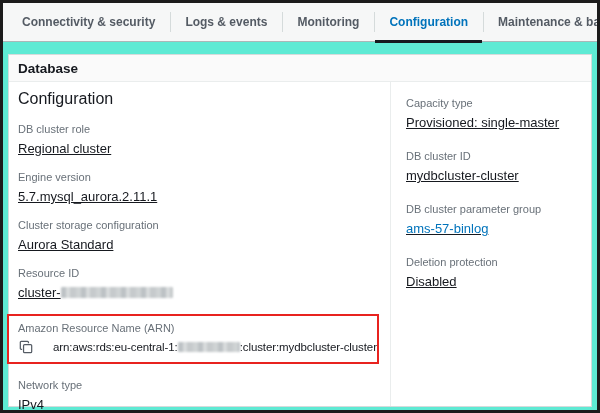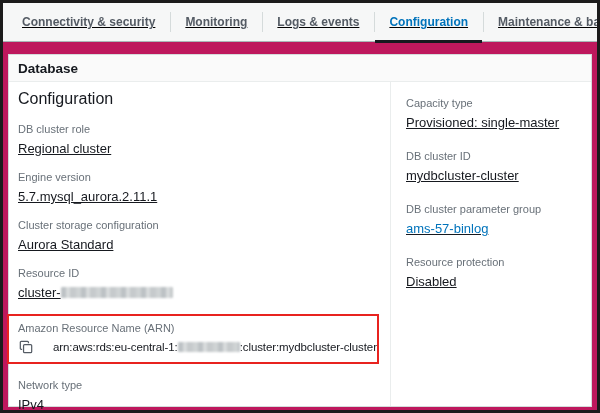--- a/index.html
+++ b/index.html
@@ -15,21 +15,20 @@
   }
 
   
   .tabbar {
     display:flex; align-items:stretch;
     height:39px;
     background:#f6f7f7;
     border-bottom:1px solid #aab7b8;
     padding-left:4px;
     position:relative;
-    text-decoration:underline;
   }
   .tab {
     position:relative;
     padding:0 15px;
     font-size:12px; font-weight:bold;
     color:#545b64;
     line-height:39px;
     white-space:nowrap;
     cursor:pointer;
   }
@@ -37,21 +36,21 @@
     content:""; position:absolute; left:0; top:9px; bottom:9px;
     width:1px; background:#d5dbdb;
   }
   .tab.active { color:#0073bb; }
   .tab.active::after {
     content:""; position:absolute; left:1px; right:1px; bottom:-2px;
     height:3px; background:#16191f;
   }
 
   
-  .content { height:370px; padding:12px 5px 5px 5px; background:#be185d; }
+  .content { height:370px; padding:12px 5px 5px 5px; background:#5eead4; }
   .panel {
     background:#ffffff;
     border:1px solid #d5dbdb;
     height:100%;
   }
   .panel-header {
     background:#fafafa;
     border-bottom:1px solid #eaeded;
     padding:6px 9px 5px 9px;
   }
@@ -94,22 +93,22 @@
   .redacted-resource { width:112px; }
   .redacted-account  { width:62px; height:10px; }
 </style>
 </head>
 <body>
 
 <div class="screen">
 
   <div class="tabbar">
     <div class="tab">Connectivity &amp; security</div>
+    <div class="tab">Logs &amp; events</div>
     <div class="tab">Monitoring</div>
-    <div class="tab">Logs &amp; events</div>
     <div class="tab active">Configuration</div>
     <div class="tab">Maintenance &amp; backups</div>
 
   </div>
 
   <div class="content">
     <section class="panel">
 
       <div class="panel-header">
         <h2 class="panel-title">Database</h2>
@@ -170,21 +169,21 @@
             <div class="field-label">DB cluster ID</div>
             <div class="field-value">mydbcluster-cluster</div>
           </div>
 
           <div class="field">
             <div class="field-label">DB cluster parameter group</div>
             <div class="field-value"><a class="link">ams-57-binlog</a></div>
           </div>
 
           <div class="field">
-            <div class="field-label">Resource protection</div>
+            <div class="field-label">Deletion protection</div>
             <div class="field-value">Disabled</div>
           </div>
 
         </div>
       </div>
     </section>
   </div>
 </div>
 
 </body></html>

